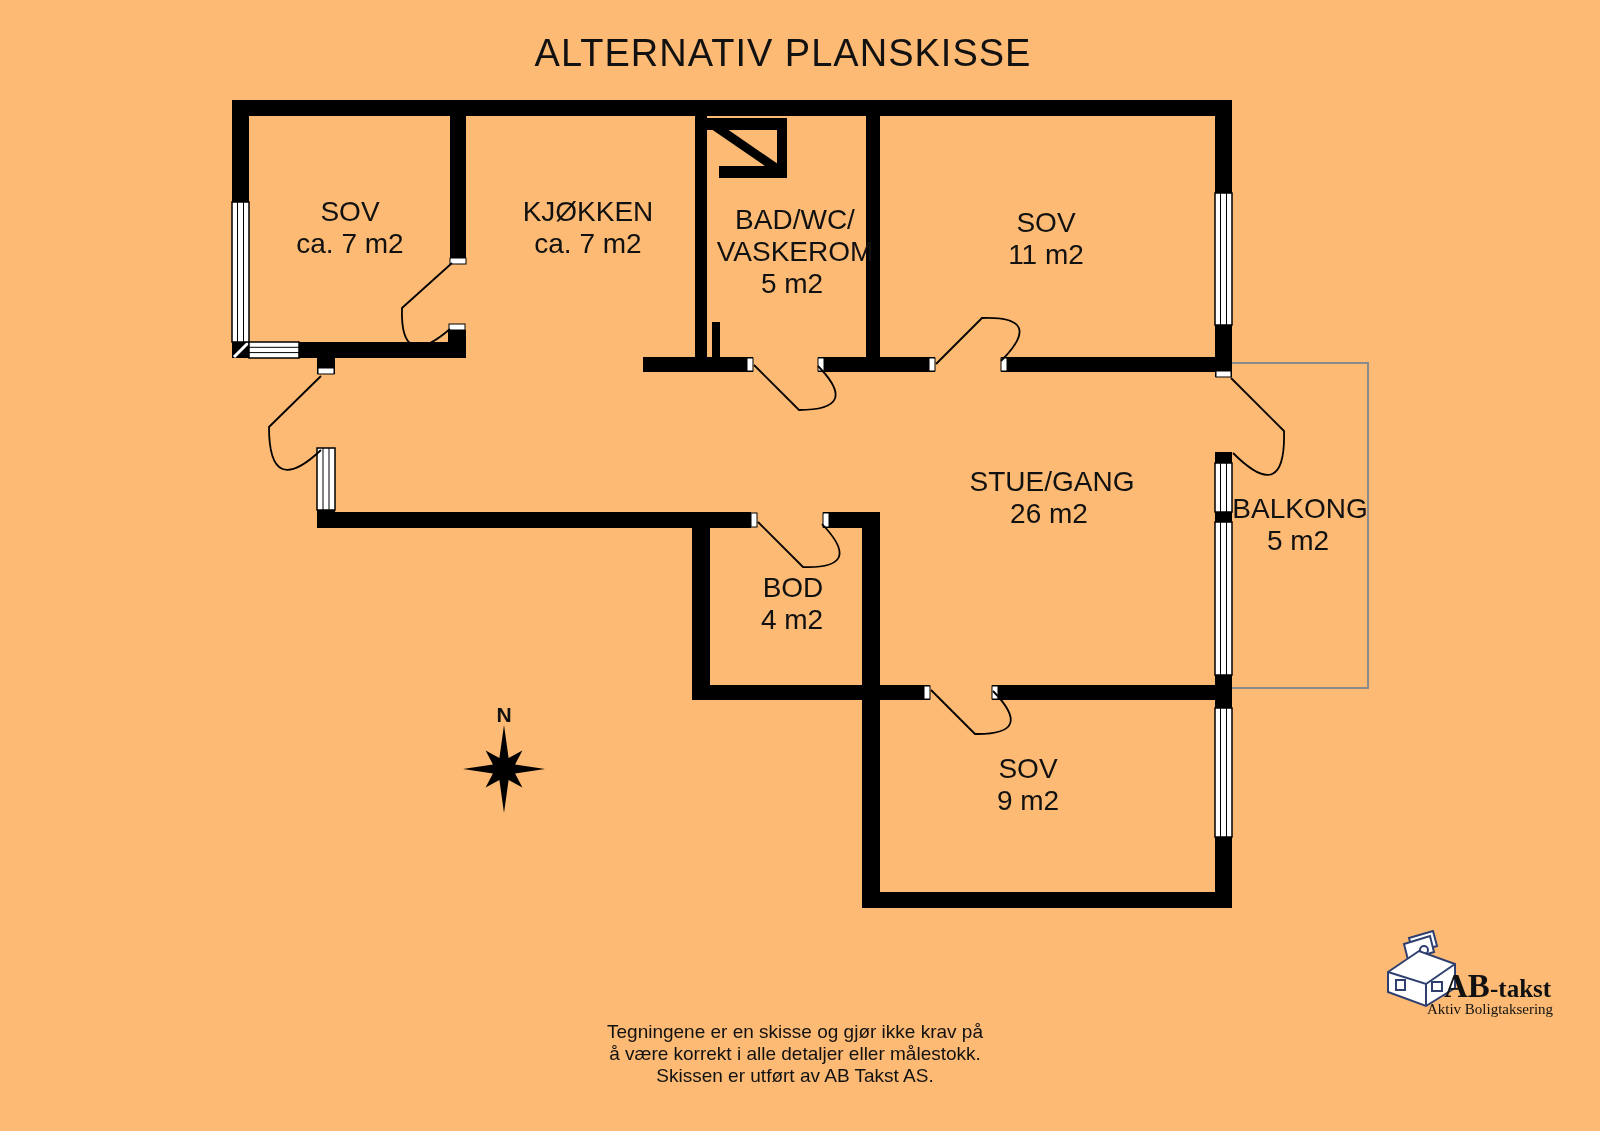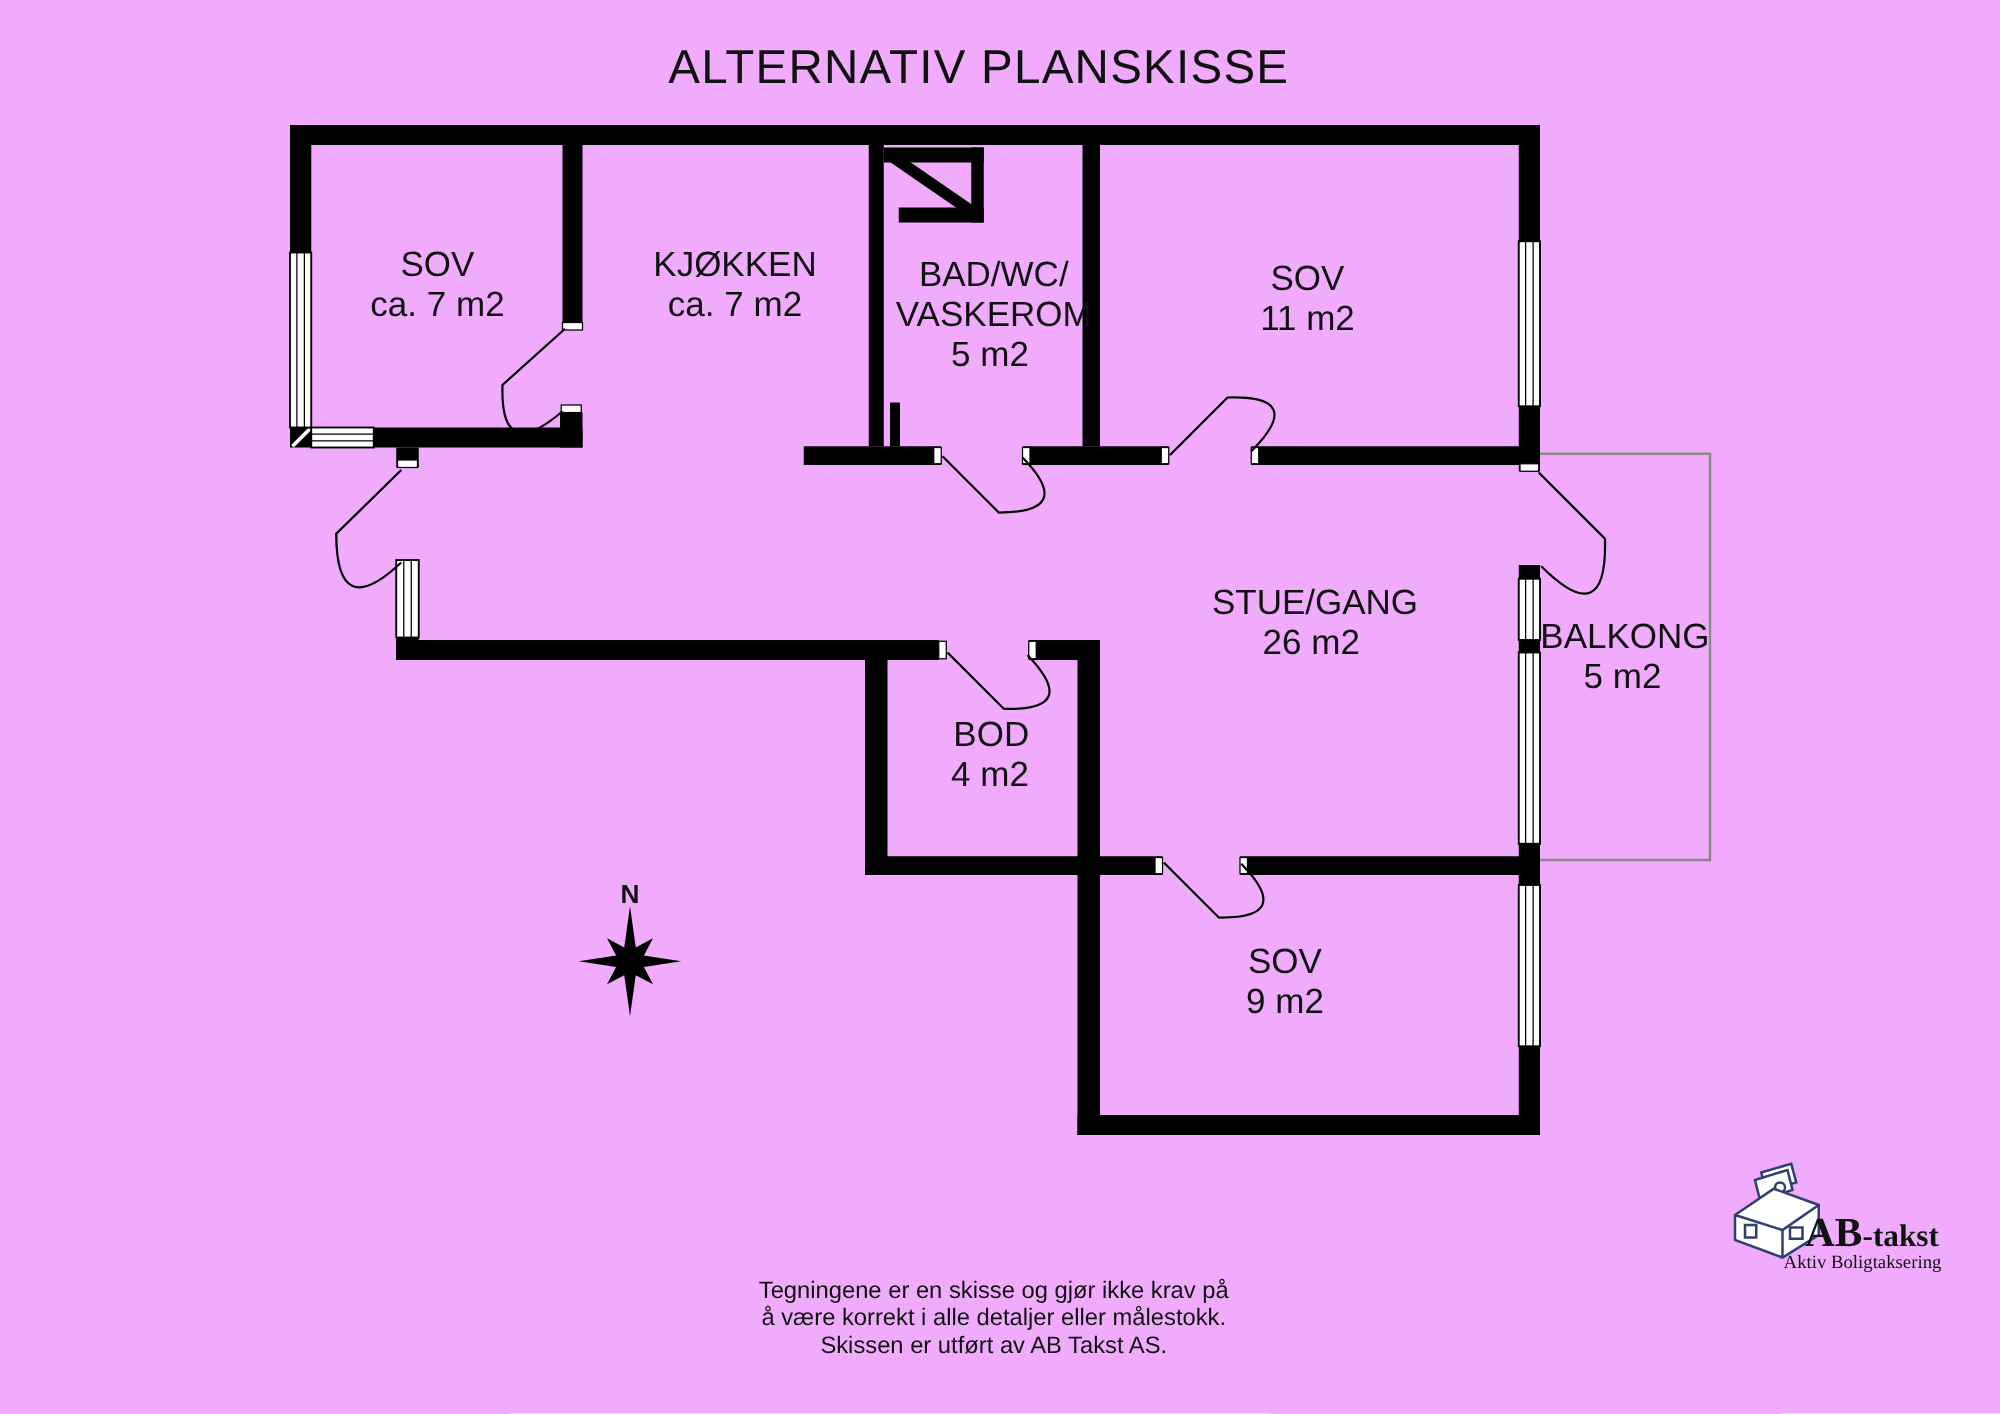--- a/index.html
+++ b/index.html
@@ -1,16 +1,16 @@
 <!DOCTYPE html>
 <html><head>
 <meta charset="utf-8">
 <style>
   html,body{margin:0;padding:0;background:#ffffff;}
-  .page{position:relative;width:1600px;height:1131px;background:#f0abfc;overflow:hidden;}
+  .page{position:relative;width:1600px;height:1131px;background:#fdba74;overflow:hidden;}
   svg{display:block;}
   text{font-family:"Liberation Sans", sans-serif;fill:#111111;}
   .room-label{font-size:28px;}
   .title-text{font-size:38px;letter-spacing:1px;}
   .disclaimer-text{font-size:19px;}
   .compass-n{font-size:21px;font-weight:bold;}
   .logo-serif{font-family:"Liberation Serif", serif;font-weight:bold;}
   .logo-ab{font-size:33px;}
   .logo-takst{font-size:25px;}
   .logo-tagline{font-family:"Liberation Serif", serif;font-size:15px;}

